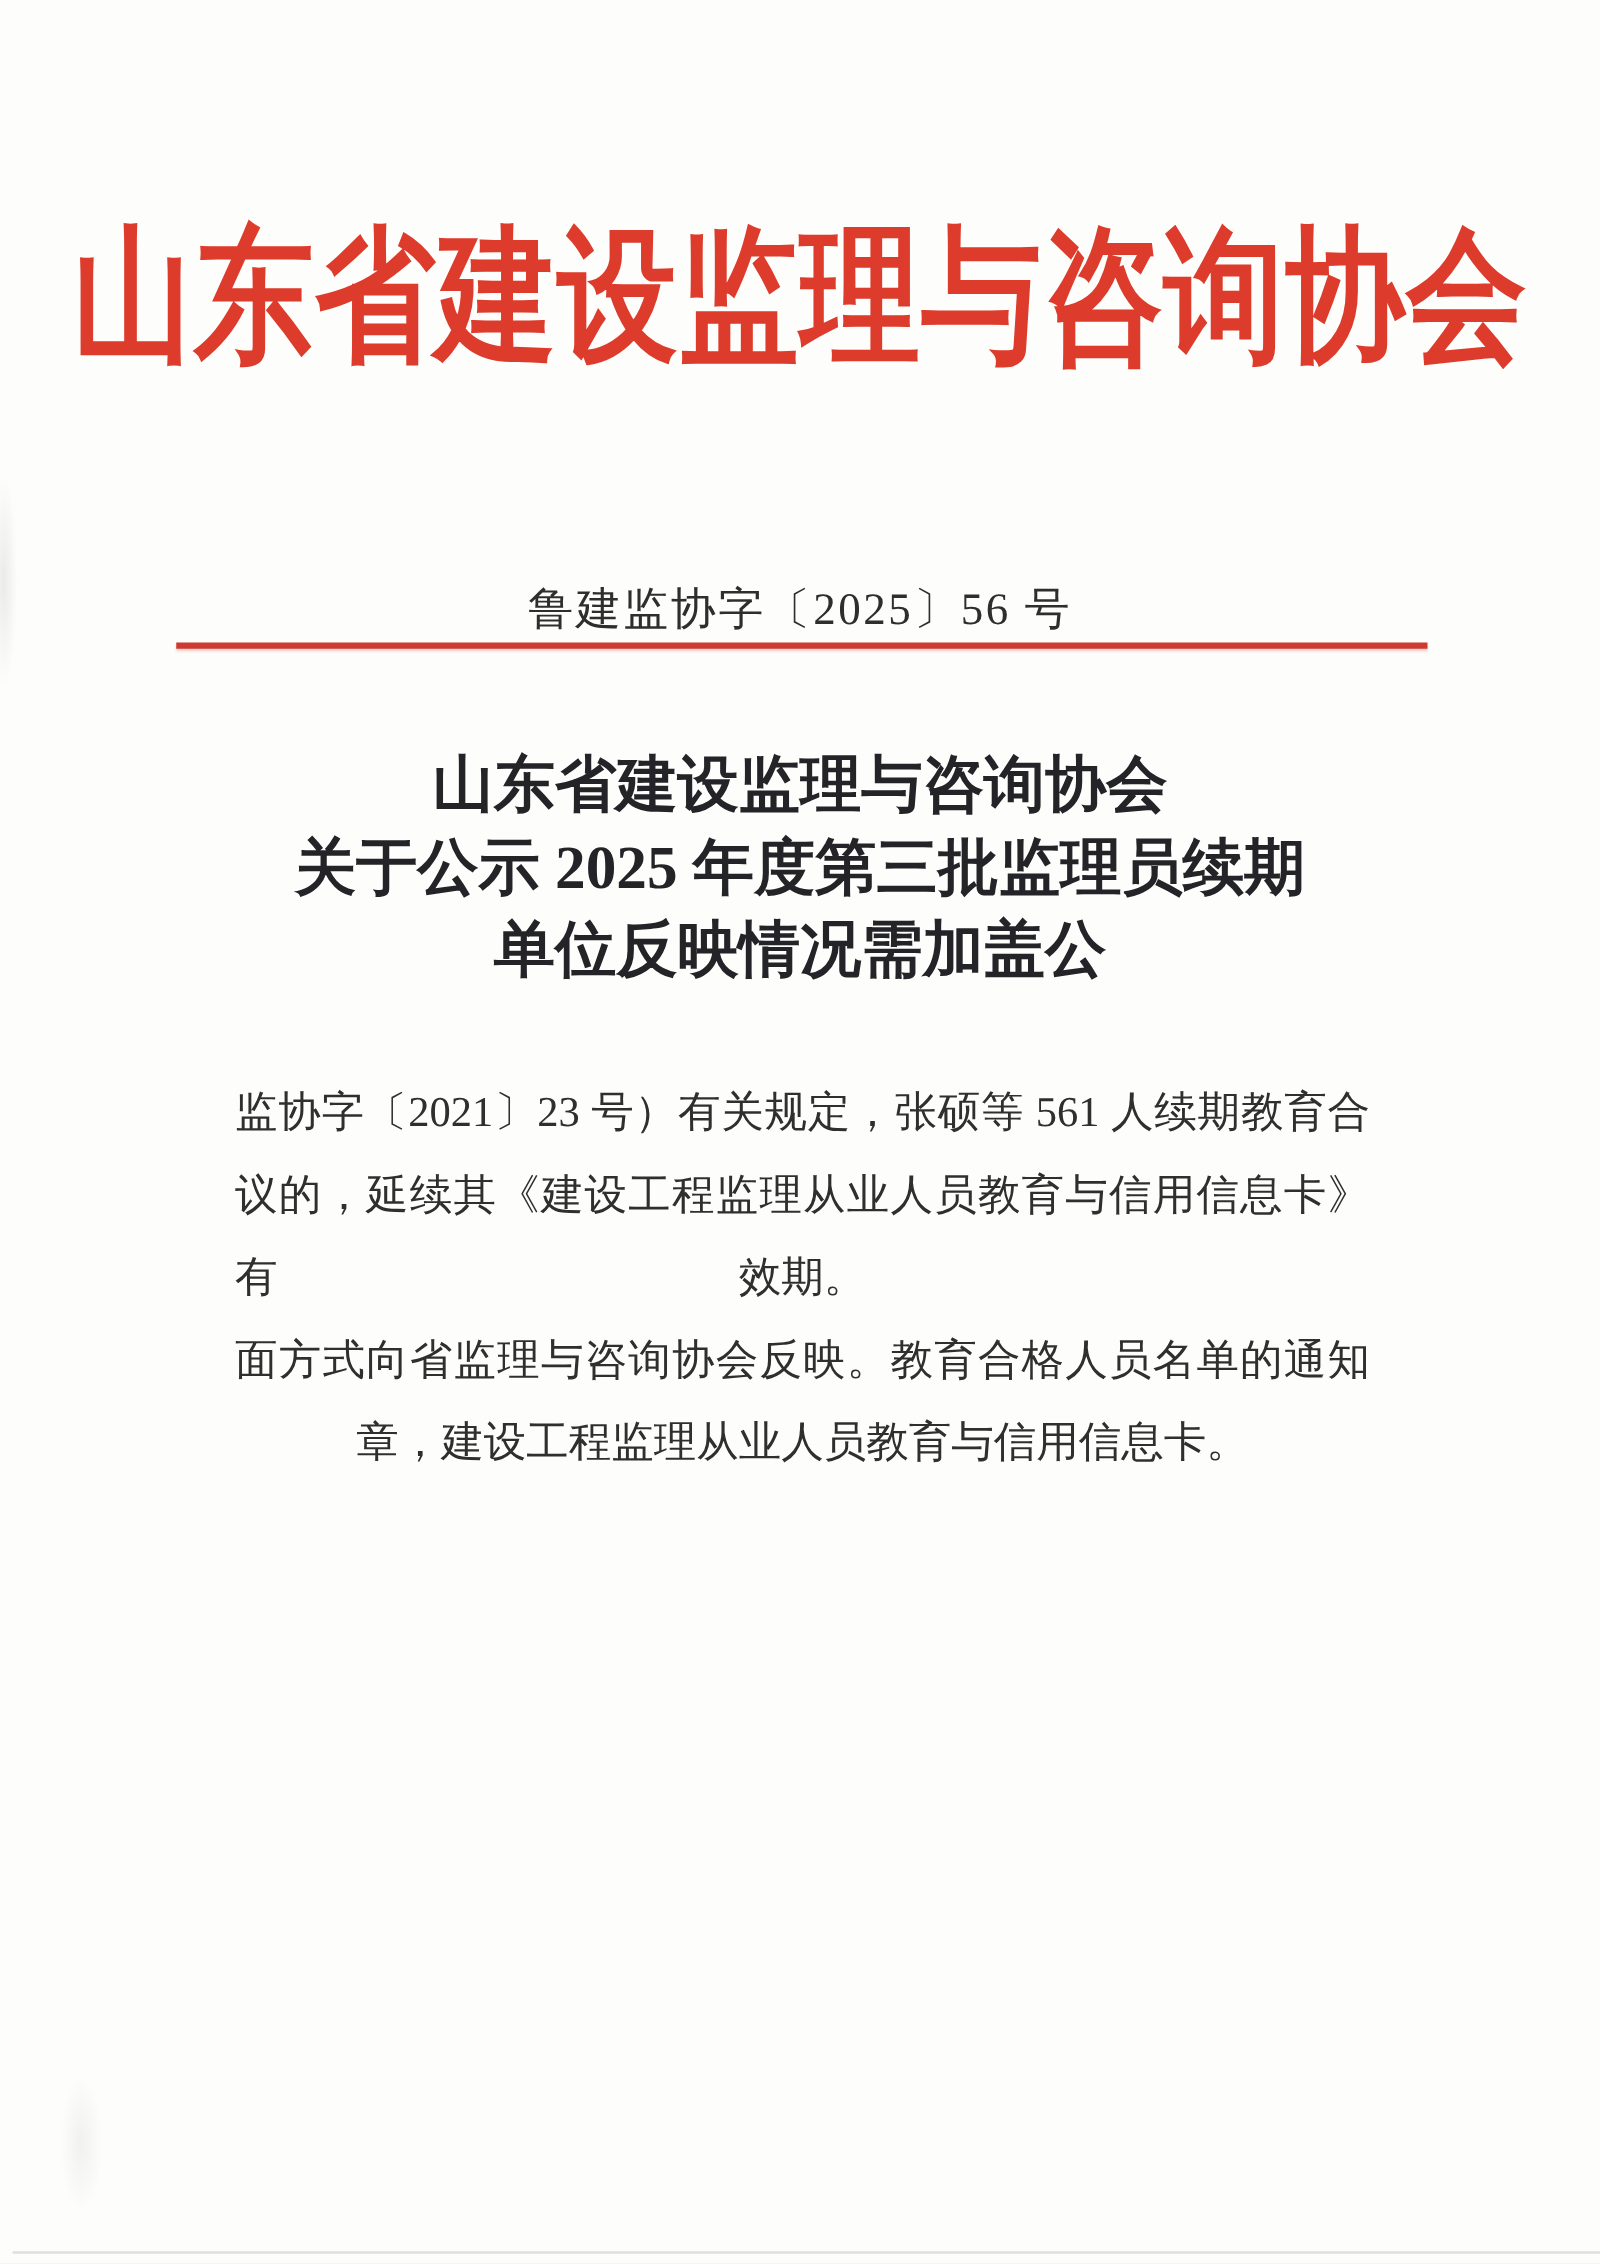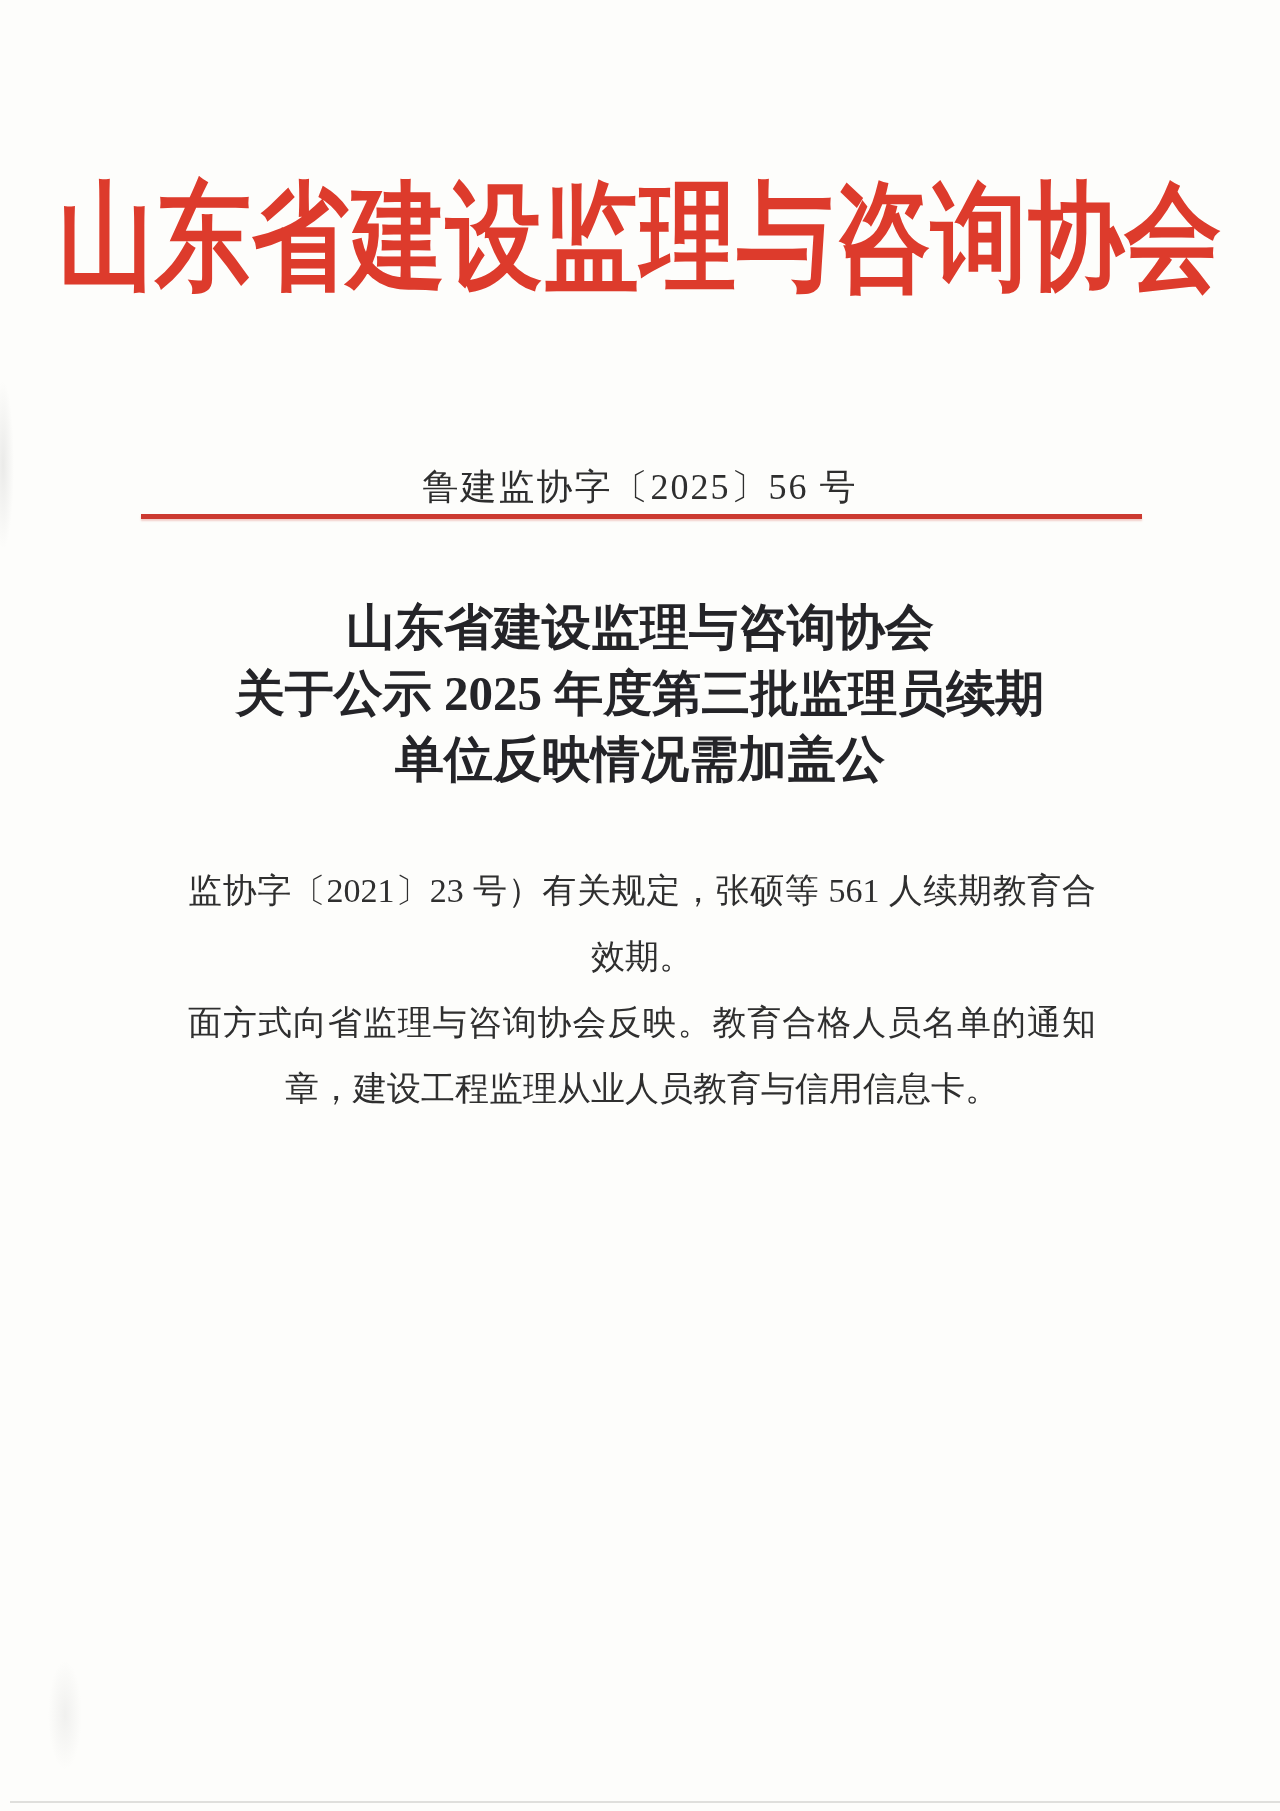--- a/index.html
+++ b/index.html
@@ -132,20 +132,21 @@
   <div class="red-rule"></div>
 
   <div class="doc-title">
     <div class="t-line">山东省建设监理与咨询协会</div>
     <div class="t-line">关于公示 2025 年度第三批监理员续期</div>
     <div class="t-line">单位反映情况需加盖公</div>
   </div>
 
   <div class="body-text">
     <div class="b-line fill">监协字〔2021〕23 号）有关规定，张硕等 561 人续期教育合</div>
+    <div class="b-line fill">议的，延续其《建设工程监理从业人员教育与信用信息卡》有</div>
     <div class="b-line short">效期。</div>
     <div class="b-line fill">面方式向省监理与咨询协会反映。教育合格人员名单的通知</div>
     <div class="b-line short">章，建设工程监理从业人员教育与信用信息卡。</div>
   </div>
 
   <div class="smudge-a"></div>
   <div class="smudge-b"></div>
   <div class="scan-edge"></div>
 
 </div>

